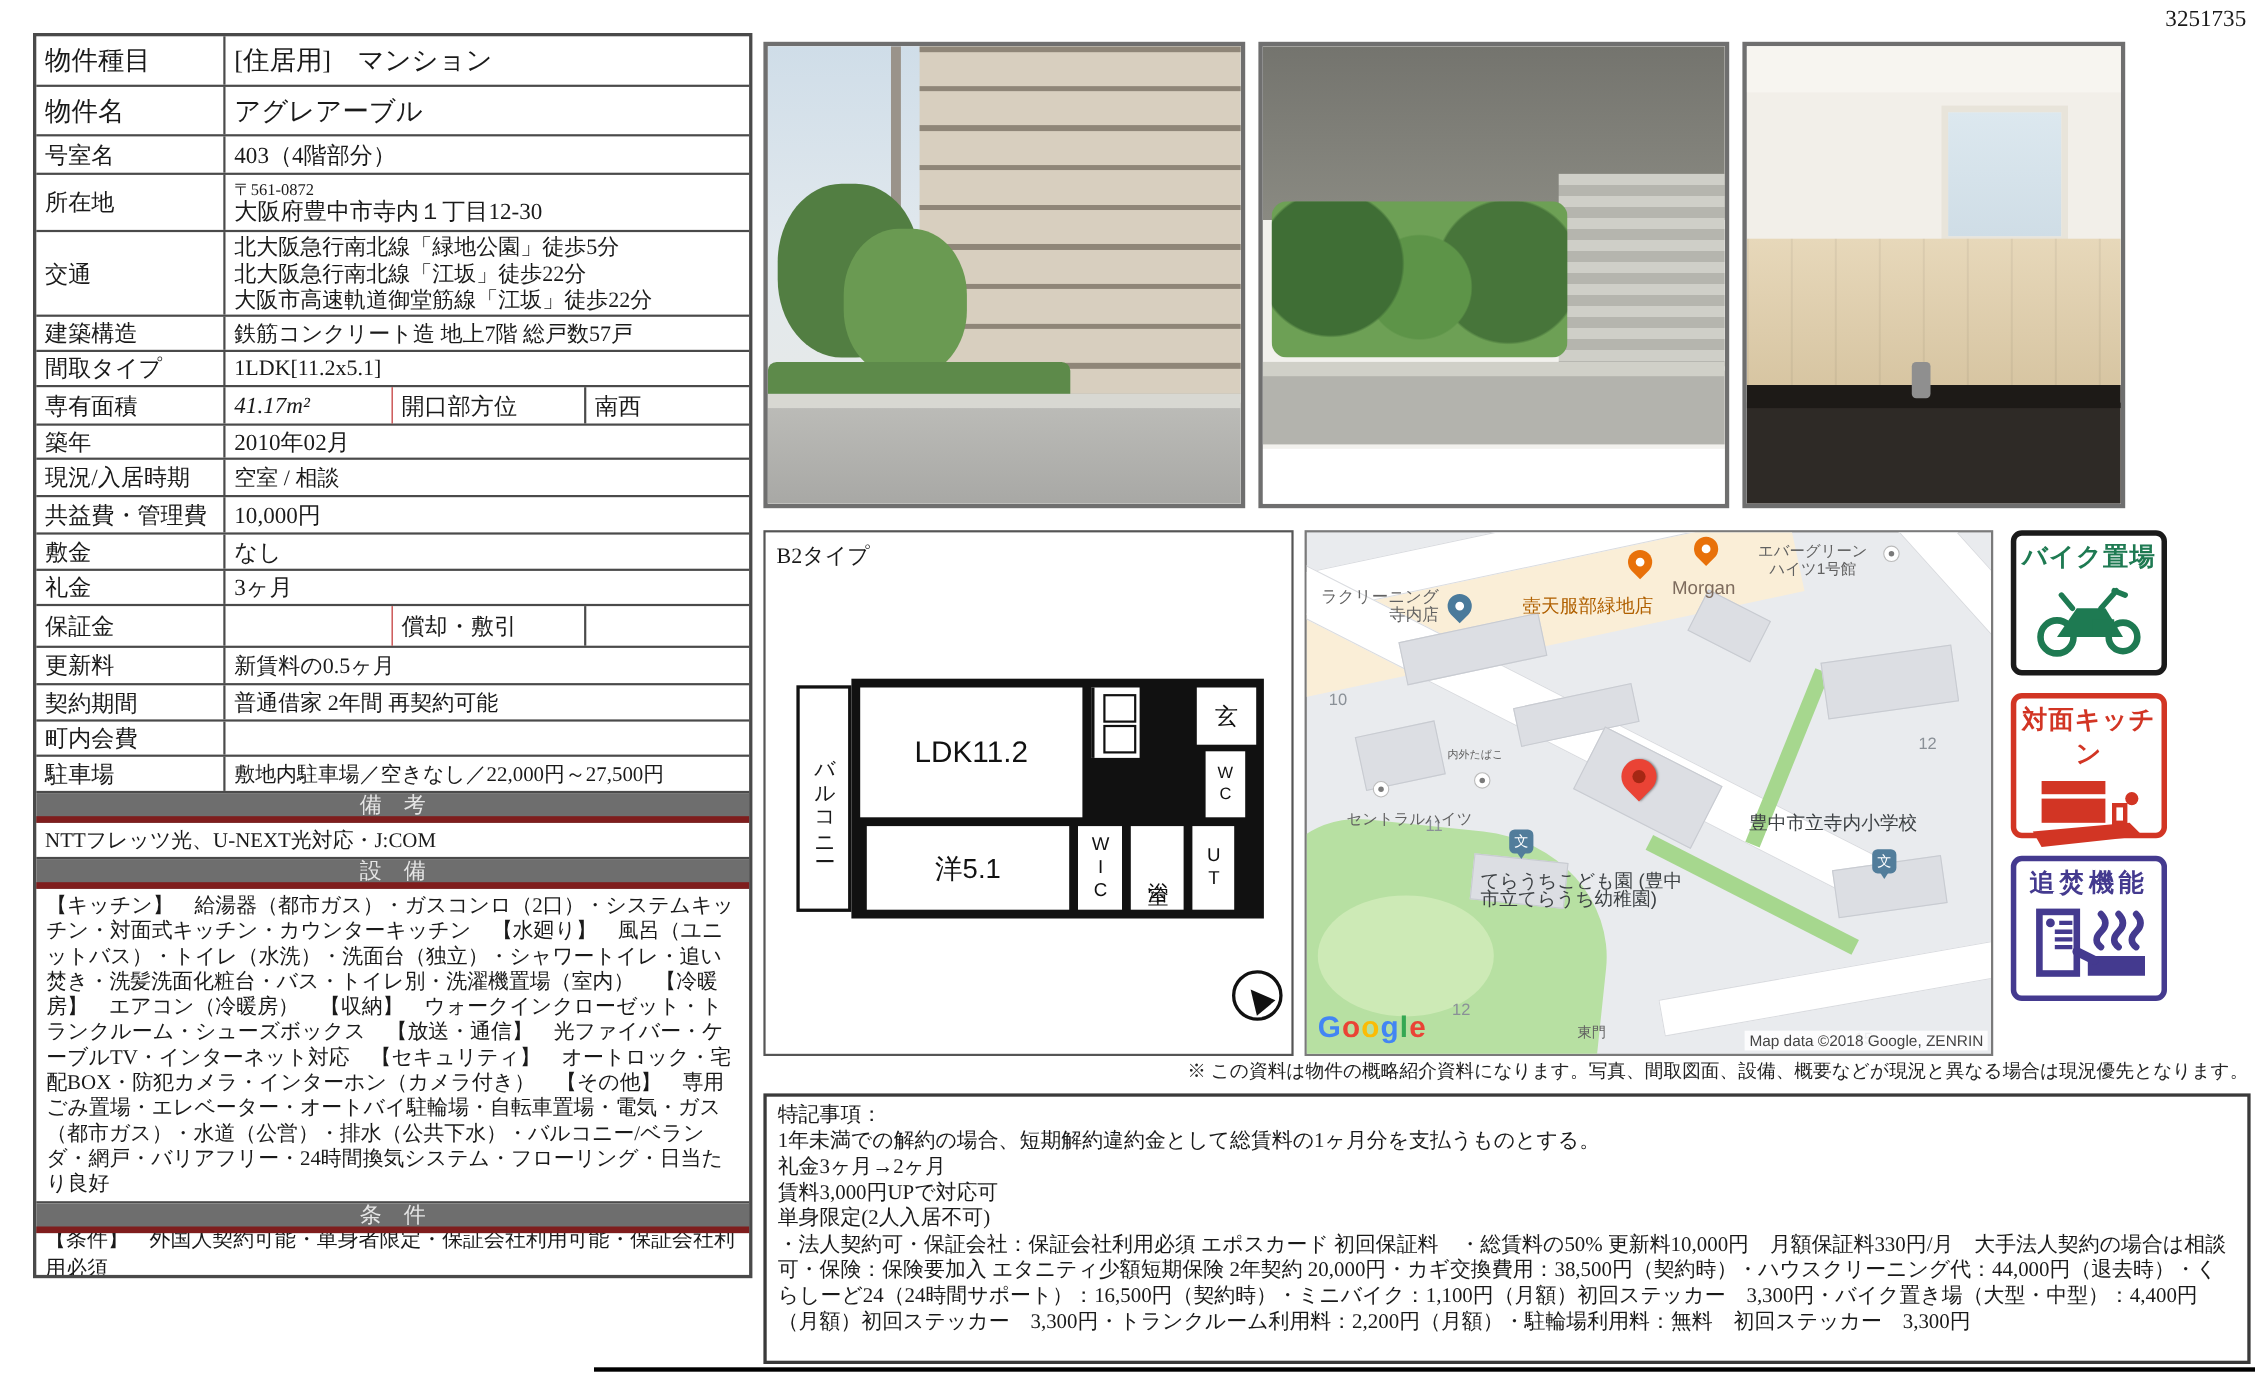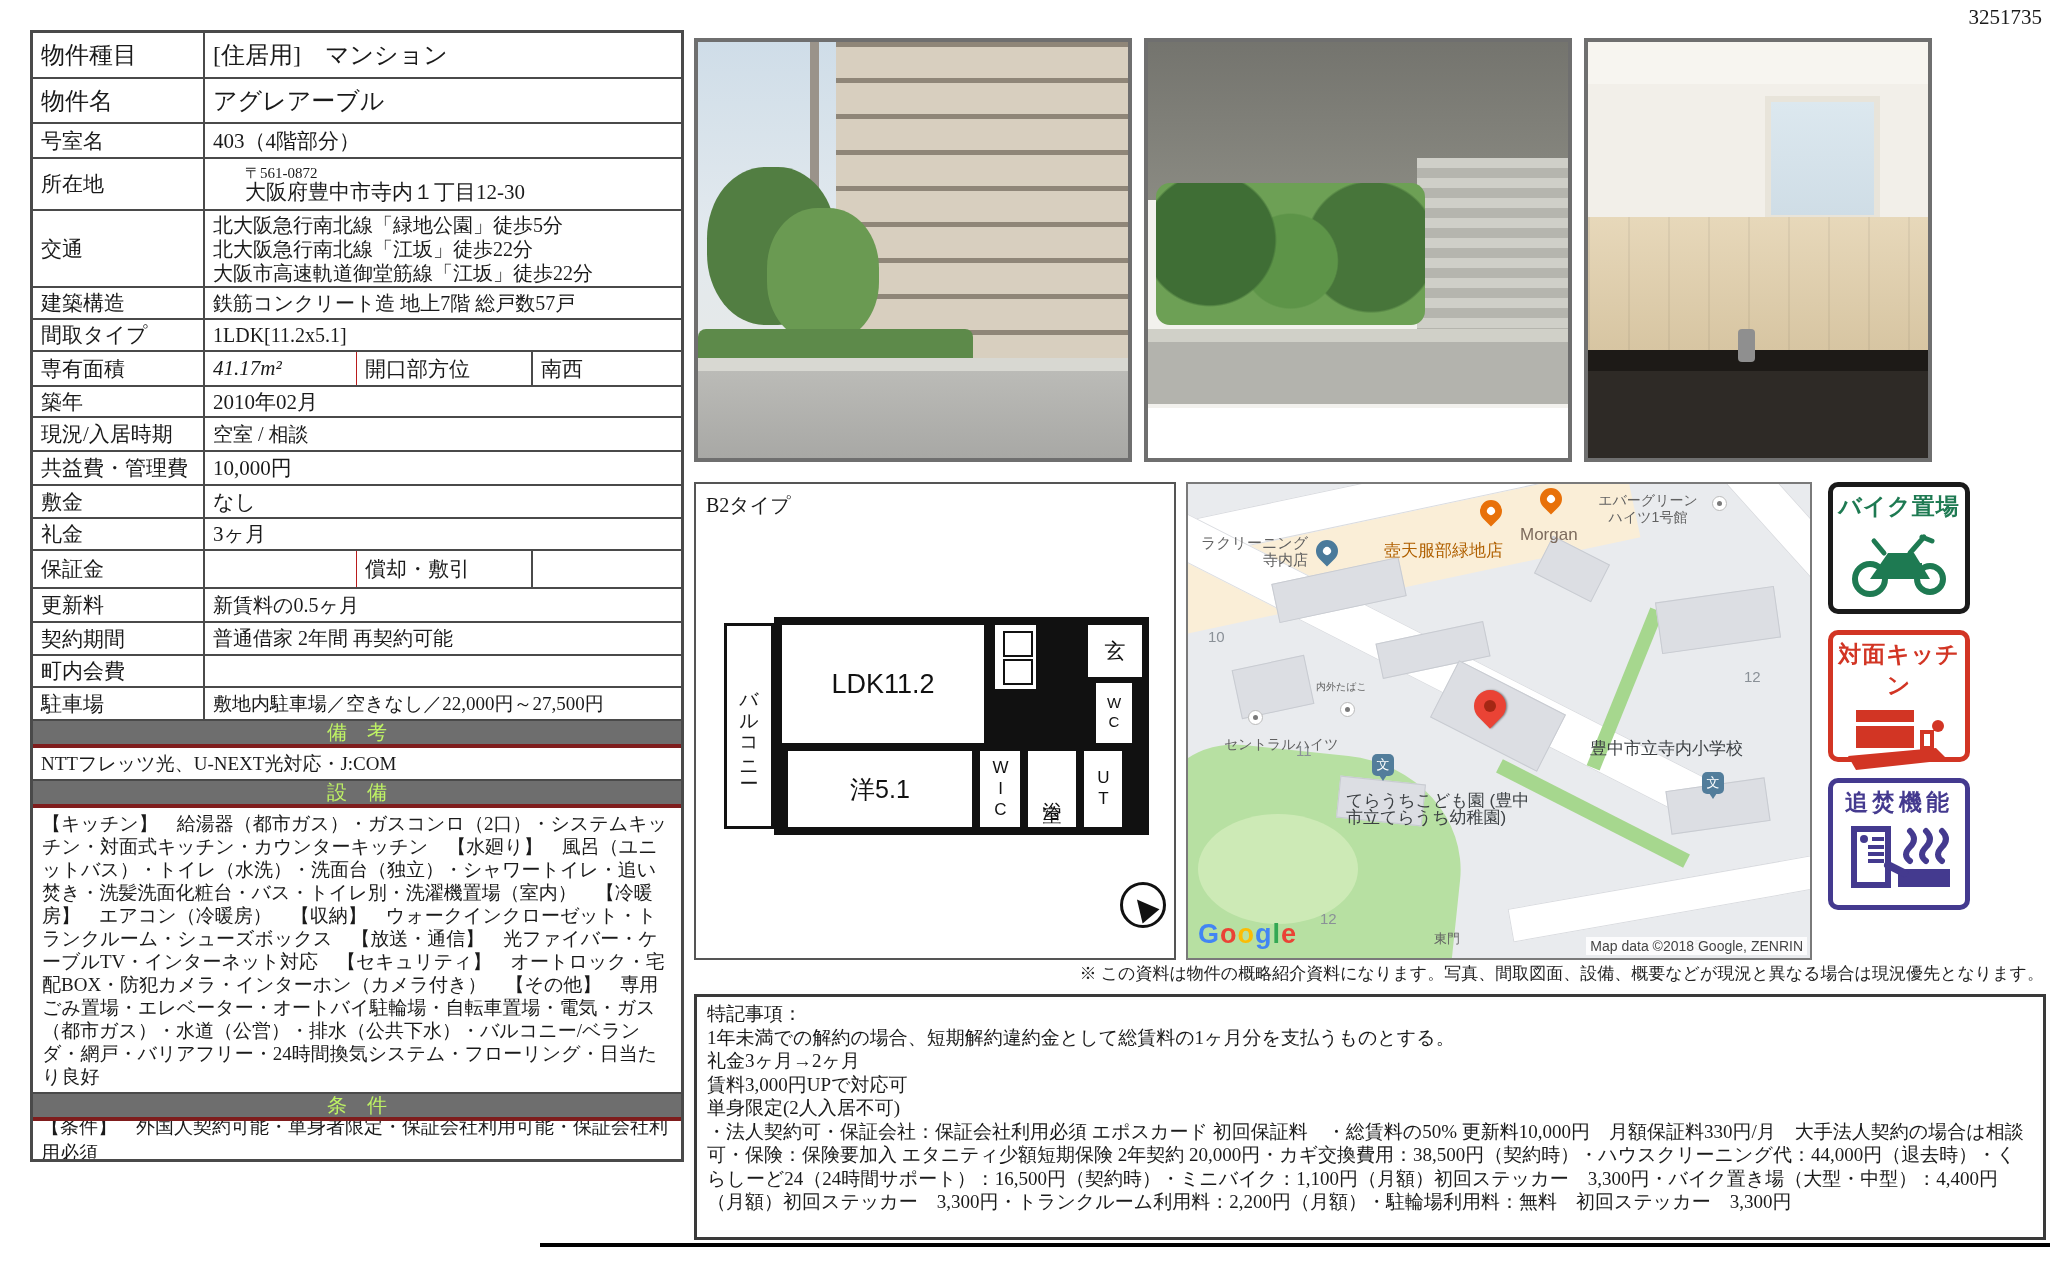--- a/index.html
+++ b/index.html
@@ -10,26 +10,26 @@
 
   
   .ptable { position:absolute; left:30px; top:30px; width:654px; border:3px solid #4a4a4a; background:#fff; }
   .prow { display:flex; border-bottom:2px solid #4a4a4a; }
   .prow:last-child { border-bottom:none; }
   .pcell { padding:1px 8px; display:flex; align-items:center; font-size:21px; overflow:hidden; }
   .plabel { width:172px; border-right:2px solid #4a4a4a; flex:none; }
   .pvalue { flex:1; }
   .pv1 { width:152px; border-right:1px solid #b91c1c; flex:none;font-style:italic; }
   .pl2 { width:176px; border-right:2px solid #4a4a4a; flex:none; }
-  .addr { flex-direction:column; align-items:flex-start; justify-content:center; line-height:1.08;margin-left:32px; }
+  .addr { flex-direction:column; align-items:flex-start; justify-content:center; line-height:1.08; }
   .postal { font-size:15px; }
   .multiline { flex-direction:column; align-items:flex-start; justify-content:center; font-size:20px; line-height:24px; }
   .rent { font-size:38px; letter-spacing:1px; }
-  .secbar { height:27px; background:#6e6e6e; color:#bef264; display:flex; align-items:center; justify-content:center;
-            font-size:20px; border-bottom:4px solid #7f1d1d; }
+  .secbar { height:27px; background:#6e6e6e; color:#e5e5e5; display:flex; align-items:center; justify-content:center;
+            font-size:20px; border-bottom:6px solid #7f1d1d; }
   .blocktext { padding:4px 9px; font-size:19px; line-height:23px; width:100%; }
   .fullw { width:100%; font-size:19px; }
 
   
   .photo { position:absolute; top:38px; height:424px; border:4px solid #6f6f6f; background:#fff; overflow:hidden; }
   .photo > div { position:absolute; }
 
   
   .fpbox { position:absolute; left:694px; top:482px; width:482px; height:478px; border:2px solid #555; background:#fff;
            font-family:"Liberation Sans","DejaVu Sans",sans-serif; }

